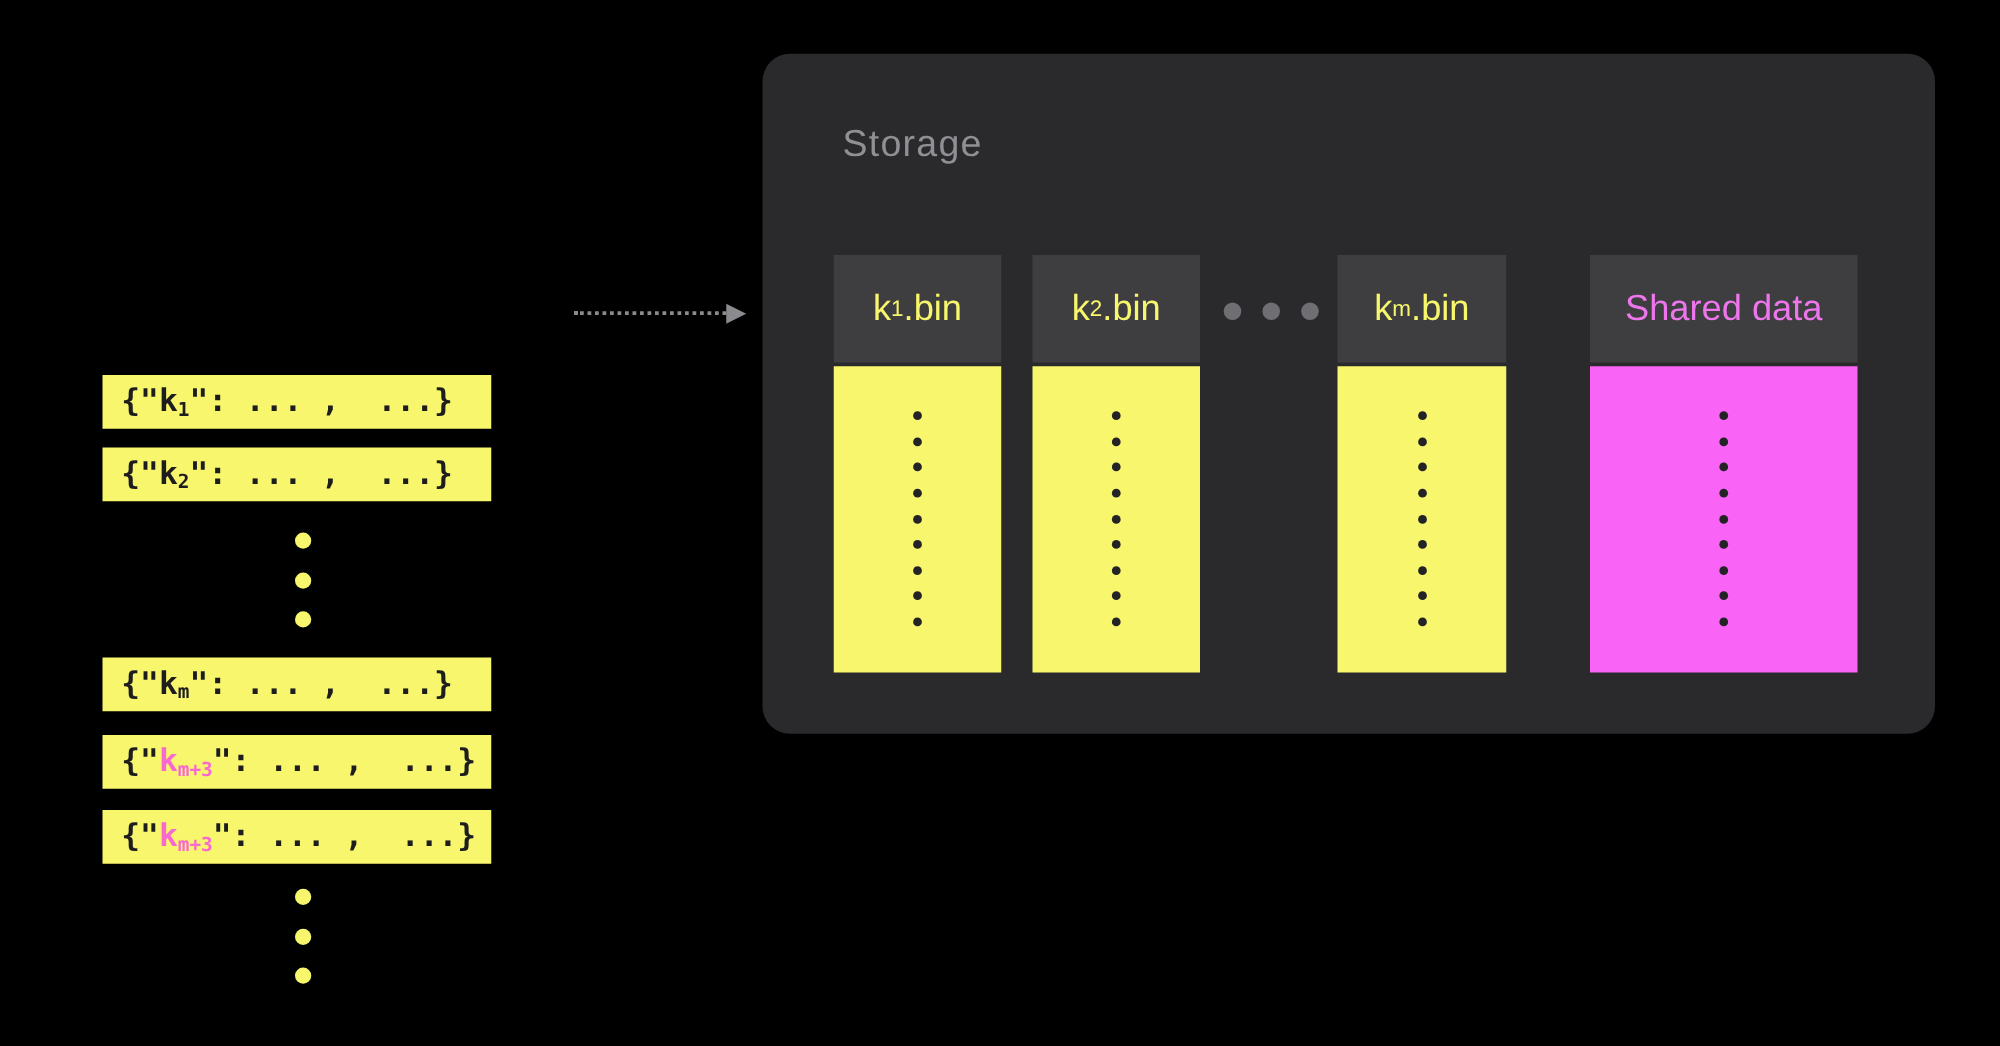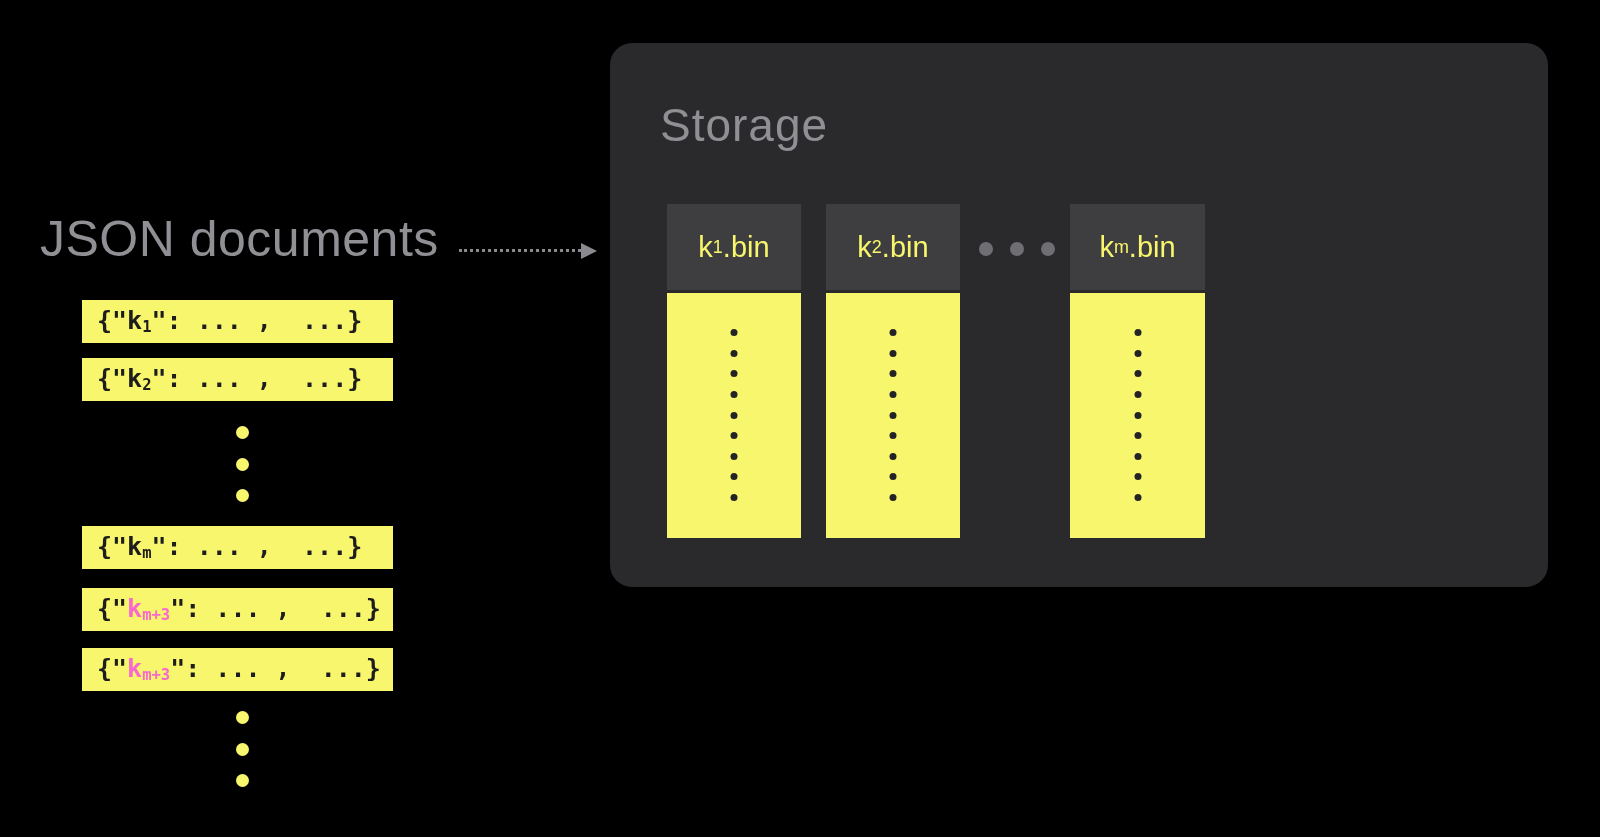--- a/index.html
+++ b/index.html
@@ -93,23 +93,23 @@
     position: absolute;
     left: 610px;
     top: 43px;
     width: 938px;
     height: 544px;
     background: var(--panel-bg, #2a2a2d);
     border-radius: 22px;
   }
   .panel-title {
     position: absolute;
-    left: 50px;
+    left: 64px;
     top: 56px;
-    font-size: 46px;
+    font-size: 30px;
     line-height: 1.15;
     font-weight: 300;
     letter-spacing: 1px;
     color: var(--muted, #8f8f94);
   }
 
   .col {
     position: absolute;
     top: 161px;
     display: flex;
@@ -171,21 +171,20 @@
     height: 14px;
     border-radius: 50%;
     background: var(--dot-gray, #6e6e73);
   }
 </style>
 </head>
 <body>
 
 <div class="canvas">
 
-  <div class="left-title">JSON documents</div>
 
   <div class="arrow-line"></div>
   <div class="arrow-head"></div>
 
   <div class="doc-bar bar-1"><span><span>{"</span><span class="key">k</span><sub>1</sub><span>": ... ,  ...}</span></span></div>
 
   <div class="doc-bar bar-2"><span><span>{"</span><span class="key">k</span><sub>2</sub><span>": ... ,  ...}</span></span></div>
 
   <div class="v-ellipsis group-1">
     <span class="dot"></span>
@@ -258,15 +257,31 @@
             <span class="dot"></span>
             <span class="dot"></span>
             <span class="dot"></span>
             <span class="dot"></span>
             <span class="dot"></span>
             <span class="dot"></span>
           </div>
       </div>
     </div>
 
+    <div class="col col-shared col-magenta">
+      <div class="col-header"><span>Shared data</span><sub></sub><span></span></div>
+      <div class="col-body">
+        <div class="dots-col">
+            <span class="dot"></span>
+            <span class="dot"></span>
+            <span class="dot"></span>
+            <span class="dot"></span>
+            <span class="dot"></span>
+            <span class="dot"></span>
+            <span class="dot"></span>
+            <span class="dot"></span>
+            <span class="dot"></span>
+          </div>
+      </div>
+    </div>
   </div>
 
 </div>
 
 </body></html>

